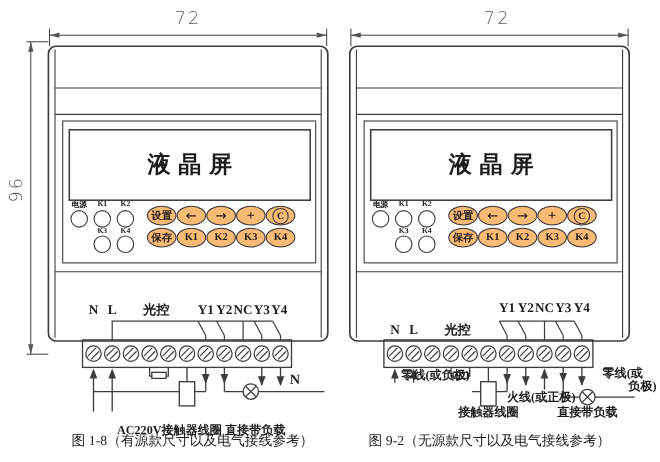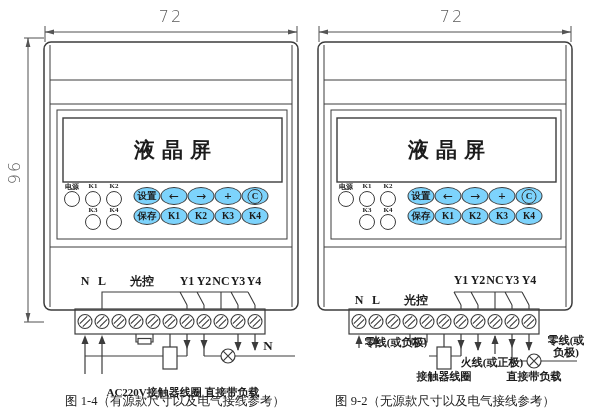--- a/index.html
+++ b/index.html
@@ -11,21 +11,21 @@
   .dim{font-family:"DejaVu Sans",sans-serif;color:#5a5a5a;font-size:16px;letter-spacing:2px;font-weight:300;}
   .dim.vert{transform:translate(-50%,-50%) rotate(-90deg);}
   .lcdtxt{font-size:21px;letter-spacing:7px;font-weight:600;}
   .indlbl{font-size:7px;font-weight:700;letter-spacing:0;}
   .term{font-size:12px;font-weight:700;}
   .ann{font-size:11px;font-weight:700;}
   .cap{font-size:12.5px;}
   .neutral{font-size:13px;font-weight:700;}
   .oval{position:absolute;transform:translate(-50%,-50%);width:25px;height:16px;
         border:1.4px solid #3c3c3c;border-radius:50%;display:flex;align-items:center;
-        justify-content:center;z-index:2;background:#7dd3fc;}
+        justify-content:center;z-index:2;background:#fdba74;}
   .oval span{font-size:9.5px;font-weight:700;font-family:"Liberation Serif",serif;}
   .oval span.glyph{font-size:12px;font-weight:400;font-family:"DejaVu Sans",sans-serif;}
   .oval span.plus{font-size:13px;font-weight:700;}
   .cbtn{width:13px;height:13px;border:1.2px solid #3c3c3c;border-radius:50%;display:flex;
         align-items:center;justify-content:center;}
   .cbtn span{font-size:9px;font-weight:700;}
   .led{position:absolute;transform:translate(-50%,-50%);width:14px;height:14px;
        border:1.3px solid #3c3c3c;border-radius:50%;background:#fff;z-index:2;}
 </style>
 </head>
@@ -216,21 +216,21 @@
   <div class="txt term" style="left:102px;top:281px;">L</div>
   <div class="txt term" style="left:142px;top:281px;">光控</div>
   <div class="txt term" style="left:187px;top:281px;">Y1</div>
   <div class="txt term" style="left:204px;top:281px;">Y2</div>
   <div class="txt term" style="left:221px;top:281px;">NC</div>
   <div class="txt term" style="left:238px;top:281px;">Y3</div>
   <div class="txt term" style="left:254px;top:281px;">Y4</div>
 
   <div class="txt neutral" style="left:268px;top:345px;">N</div>
   <div class="txt ann" style="left:183px;top:392px;text-align:center;">AC220V接触器线圈 直接带负载</div>
-  <div class="txt cap" style="left:175px;top:401px;">图 1-4（有源款尺寸以及电气接线参考）</div>
+  <div class="txt cap" style="left:175px;top:401px;">图 1-8（有源款尺寸以及电气接线参考）</div>
 
   <div class="txt dim" style="left:452px;top:17px;">72</div>
   <div class="txt lcdtxt" style="left:450px;top:150px;">液晶屏</div>
 
   <div class="txt indlbl" style="left:346px;top:187px;">电源</div>
   <div class="txt indlbl" style="left:367px;top:186px;">K1</div>
   <div class="txt indlbl" style="left:388px;top:186px;">K2</div>
   <div class="led" style="left:346px;top:199px;"></div>
   <div class="led" style="left:367px;top:199px;"></div>
   <div class="led" style="left:388px;top:199px;"></div>
@@ -279,16 +279,16 @@
   <div class="txt term" style="left:478px;top:280px;">Y2</div>
   <div class="txt term" style="left:495px;top:280px;">NC</div>
   <div class="txt term" style="left:512px;top:280px;">Y3</div>
   <div class="txt term" style="left:529px;top:280px;">Y4</div>
 
   <div class="txt ann" style="left:396px;top:342px;">零线(或负极)</div>
   <div class="txt ann" style="left:444px;top:376px;">接触器线圈</div>
   <div class="txt ann" style="left:492px;top:362px;">火线(或正极)</div>
   <div class="txt ann" style="left:534px;top:376px;">直接带负载</div>
   <div class="txt ann" style="left:566px;top:340px;">零线(或</div>
-  <div class="txt ann" style="left:566px;top:352px;text-align:right;">负极)</div>
+  <div class="txt ann" style="left:584px;top:352px;text-align:right;">负极)</div>
   <div class="txt cap" style="left:445px;top:401px;">图 9-2（无源款尺寸以及电气接线参考）</div>
 
 </div>
 
 </body></html>

